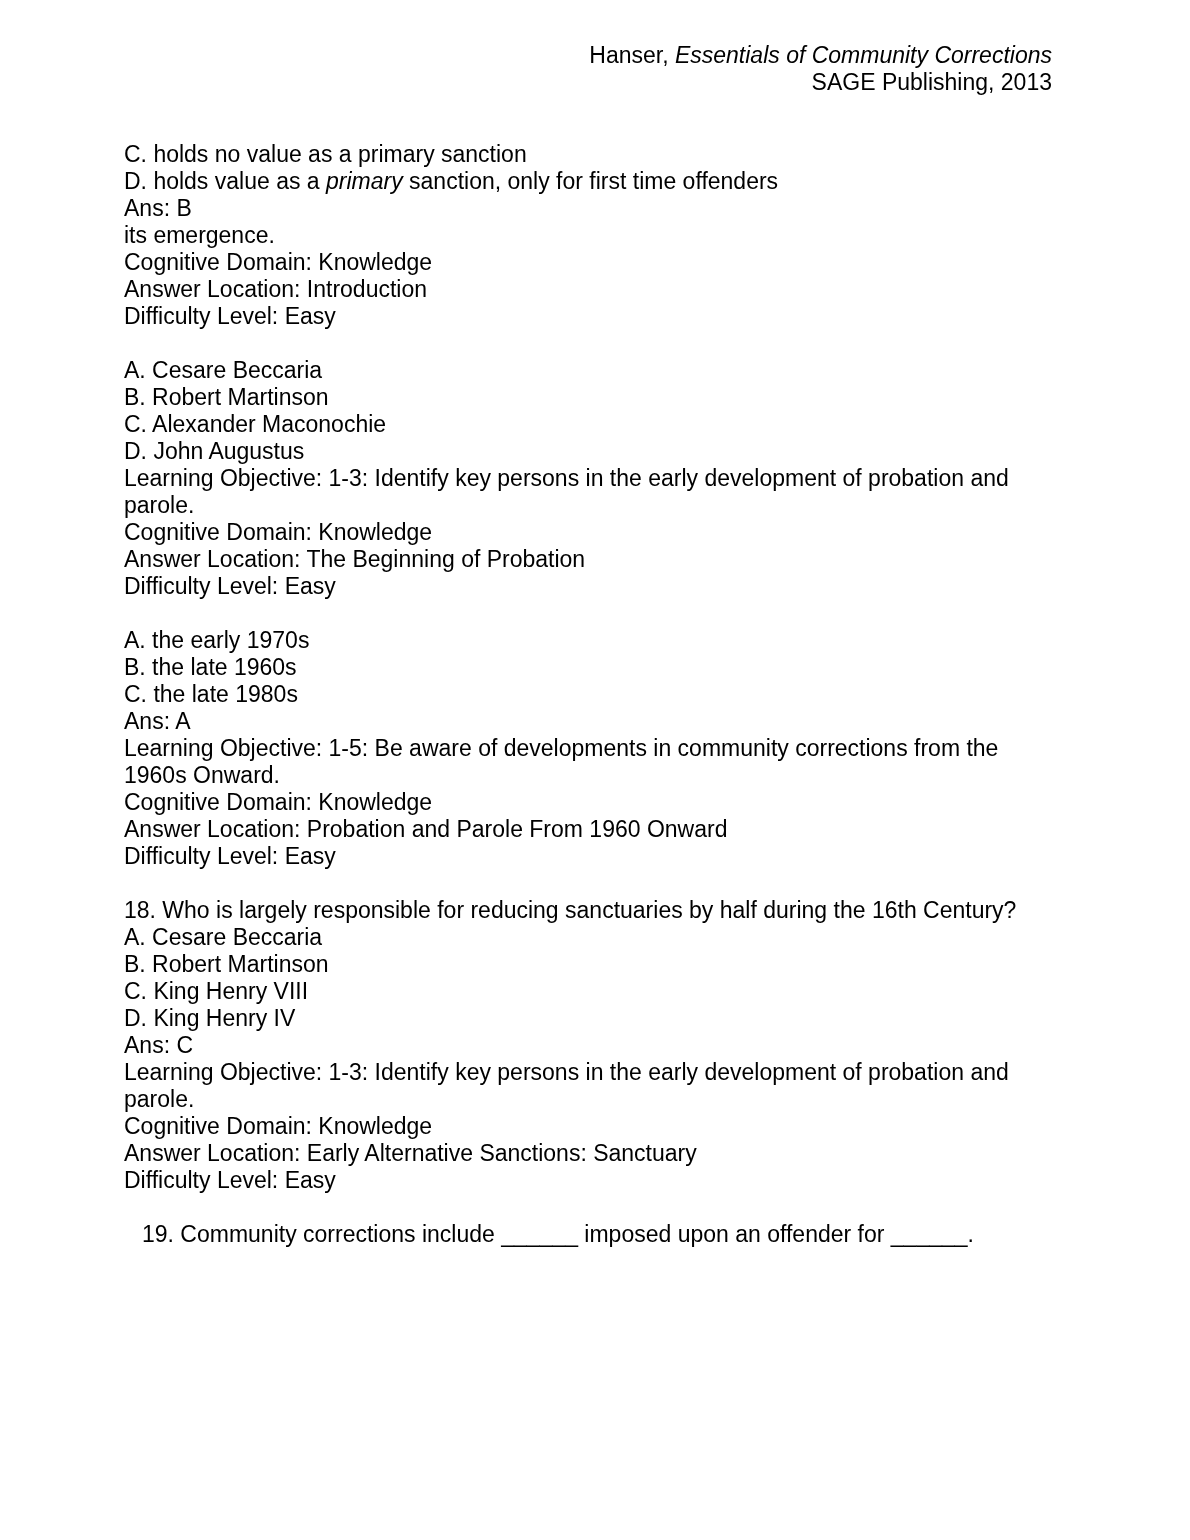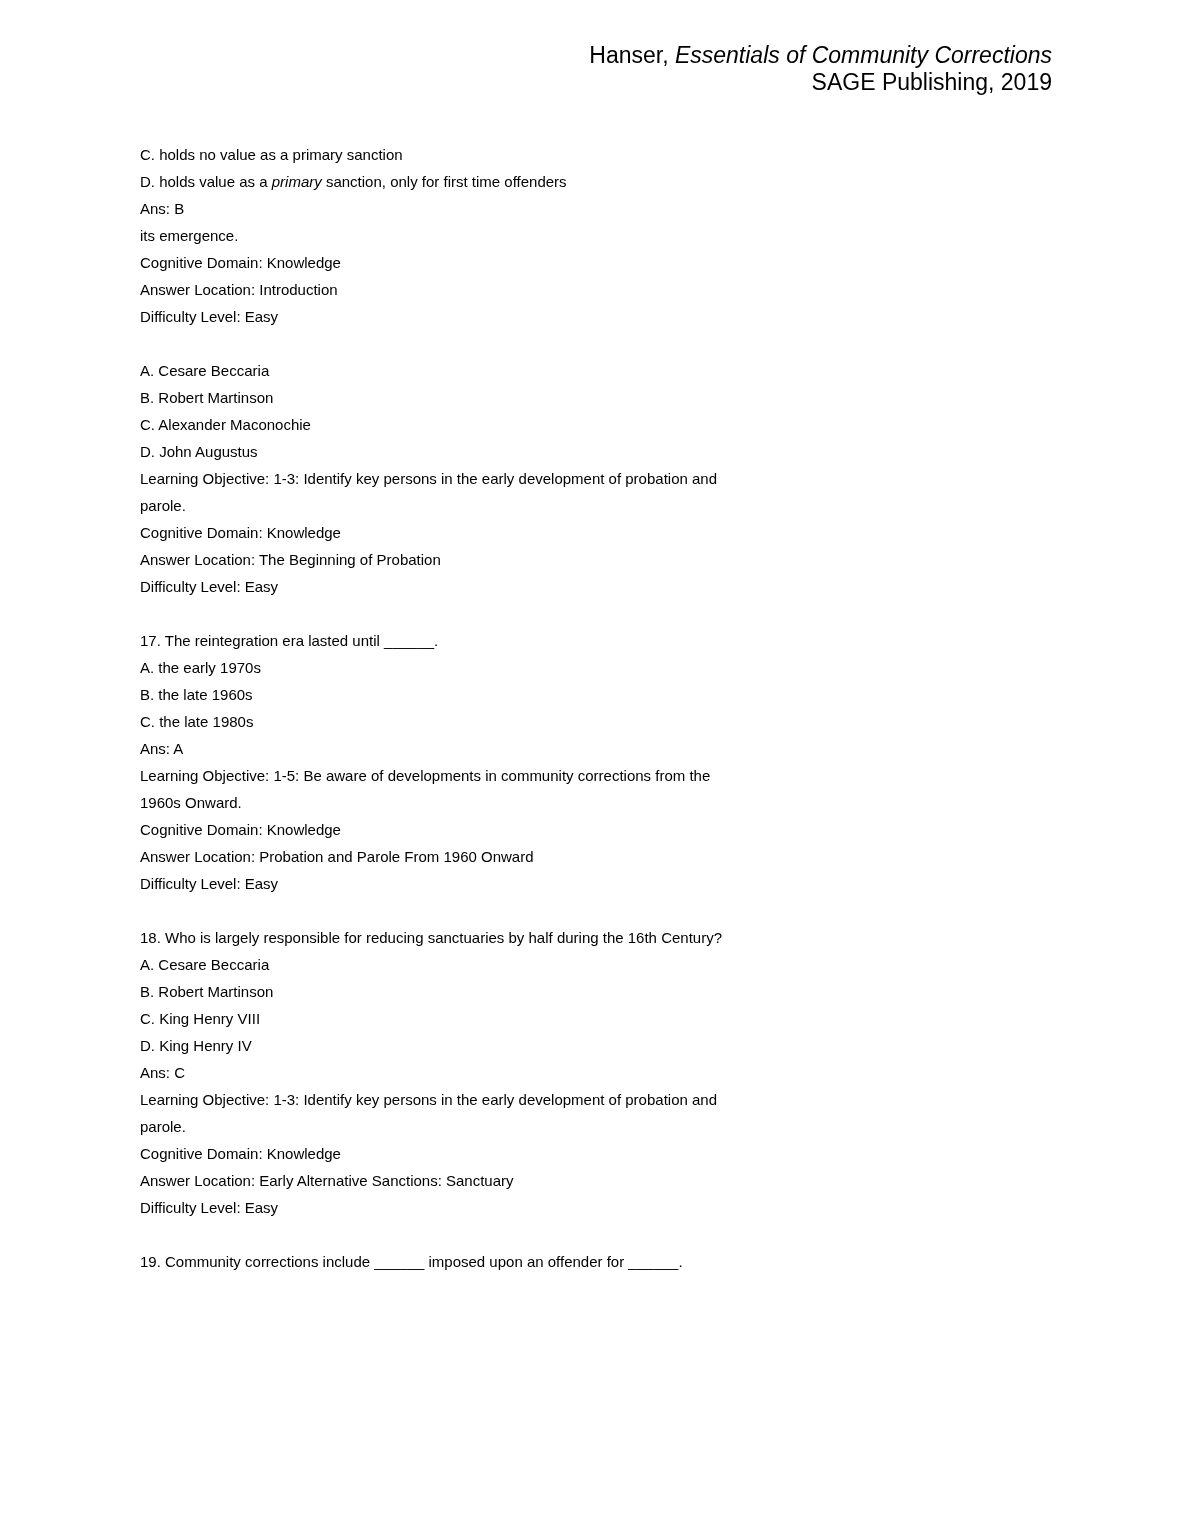--- a/index.html
+++ b/index.html
@@ -20,46 +20,47 @@
     position: absolute;
     top: 42px;
     right: 138px;
     text-align: right;
     font-size: 23px;
     line-height: 27px;
   }
   .doc-body {
     position: absolute;
     top: 141px;
-    left: 140px;
+    left: 124px;
     width: 912px;
-    font-size: 15px;
+    font-size: 23px;
     line-height: 27px;
   }
   .para {
     margin: 0 0 27px 0;
   }
   .para:last-child {
     margin-bottom: 0;
+    margin-left: 18px;
   }
   .line {
     white-space: pre;
     min-height: 27px;
   }
   .italic {
     font-style: italic;
   }
 </style>
 </head>
 <body>
 
 <div class="page">
   <div class="doc-header">
     <div class="line"><span>Hanser, </span><span class="italic">Essentials of Community Corrections</span></div>
-    <div class="line"><span>SAGE Publishing, 2019</span></div>
+    <div class="line"><span>SAGE Publishing, 2013</span></div>
   </div>
   <div class="doc-body">
       <div class="para">
         <div class="line"><span>C. holds no value as a primary sanction</span></div>
         <div class="line"><span>D. holds value as a </span><span class="italic">primary</span><span> sanction, only for first time offenders</span></div>
         <div class="line"><span>Ans: B</span></div>
         <div class="line"><span>its emergence.</span></div>
         <div class="line"><span>Cognitive Domain: Knowledge</span></div>
         <div class="line"><span>Answer Location: Introduction</span></div>
         <div class="line"><span>Difficulty Level: Easy</span></div>
@@ -69,21 +70,20 @@
         <div class="line"><span>B. Robert Martinson</span></div>
         <div class="line"><span>C. Alexander Maconochie</span></div>
         <div class="line"><span>D. John Augustus</span></div>
         <div class="line"><span>Learning Objective: 1-3: Identify key persons in the early development of probation and</span></div>
         <div class="line"><span>parole.</span></div>
         <div class="line"><span>Cognitive Domain: Knowledge</span></div>
         <div class="line"><span>Answer Location: The Beginning of Probation</span></div>
         <div class="line"><span>Difficulty Level: Easy</span></div>
       </div>
       <div class="para">
-        <div class="line"><span>17. The reintegration era lasted until ______.</span></div>
         <div class="line"><span>A. the early 1970s</span></div>
         <div class="line"><span>B. the late 1960s</span></div>
         <div class="line"><span>C. the late 1980s</span></div>
         <div class="line"><span>Ans: A</span></div>
         <div class="line"><span>Learning Objective: 1-5: Be aware of developments in community corrections from the</span></div>
         <div class="line"><span>1960s Onward.</span></div>
         <div class="line"><span>Cognitive Domain: Knowledge</span></div>
         <div class="line"><span>Answer Location: Probation and Parole From 1960 Onward</span></div>
         <div class="line"><span>Difficulty Level: Easy</span></div>
       </div>

